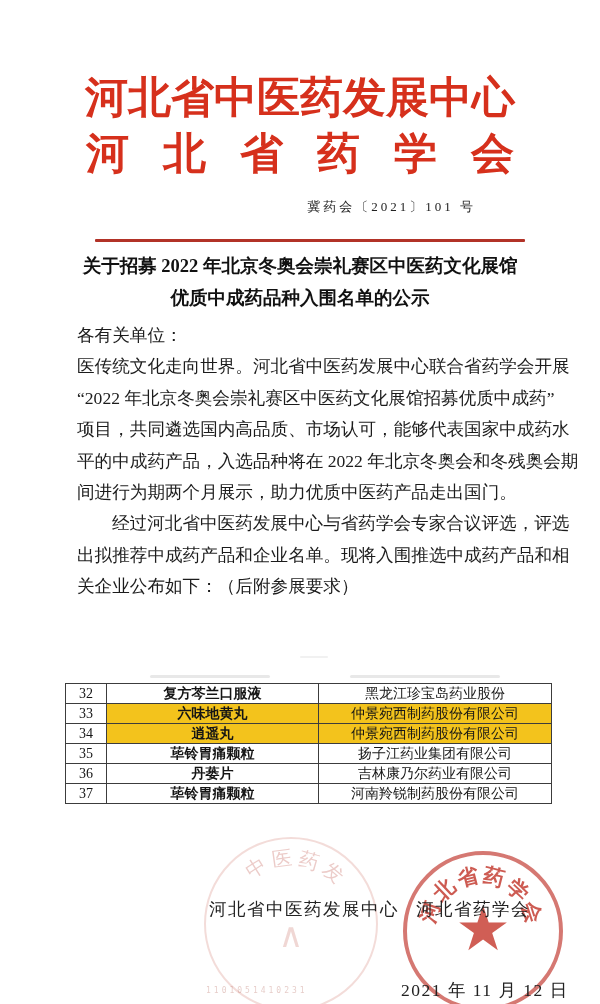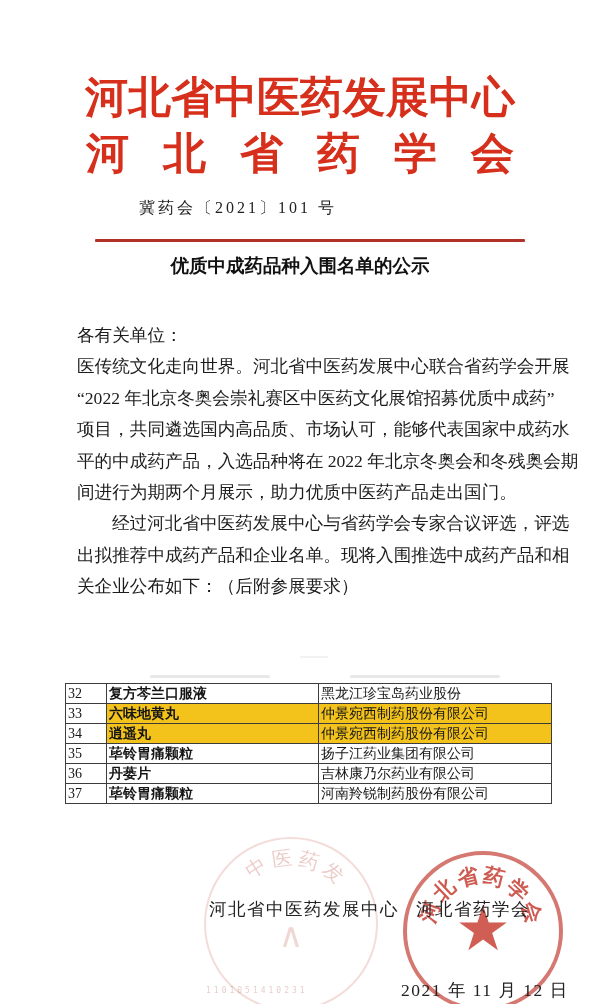--- a/index.html
+++ b/index.html
@@ -6,38 +6,38 @@
   .page{
     position:relative;width:600px;height:1004px;background:#fff;overflow:hidden;
     font-family:"Liberation Serif","DejaVu Serif",serif;color:#1d1d1d;
   }
   
   .org-line{position:absolute;left:0;width:600px;text-align:center;
     font-weight:bold;color:var(--red,#d6301c);line-height:1.1;}
   .org-line1{top:74px;font-size:43px;letter-spacing:0px;}
   .org-line2{top:130px;font-size:43px;}
   .org-line2 span{letter-spacing:34px;margin-right:-34px;}
-  .doc-number{position:absolute;top:198px;left:0;width:476px;text-align:center;
-    font-size:16px;letter-spacing:3px;color:#222;}
+  .doc-number{position:absolute;top:198px;left:0;width:476px;text-align:right;
+    font-size:13px;letter-spacing:3px;color:#222;}
   .red-rule{position:absolute;top:239px;left:95px;width:430px;height:3px;
     background:var(--rule,#b23227);border-radius:1px;}
   
   .doc-title{position:absolute;top:251px;left:0;width:600px;text-align:center;
     font-weight:bold;font-size:18.5px;line-height:31.5px;color:#111;}
   
   .body-block{position:absolute;top:320px;left:77px;width:462px;
     font-size:17.6px;line-height:31.4px;color:#1c1c1c;}
   .bline{text-align:justify;text-align-last:justify;white-space:nowrap;}
   .bline.end{text-align-last:left;white-space:normal;}
   .bline.indent{padding-left:35px;}
   .salutation{text-align:left;text-align-last:left;}
   
   .tbl{position:absolute;top:683px;left:65px;border-collapse:collapse;
     font-size:14px;color:#151515;}
-  .tbl td{border:1px solid #3c3c3c;height:19px;padding:0 2px;text-align:left;
+  .tbl td{border:1px solid #3c3c3c;height:19px;padding:0 2px;text-align:center;
     white-space:nowrap;}
   .tbl td.c-no{width:36px;}
   .tbl td.c-prod{width:207px;font-weight:bold;}
   .tbl td.c-comp{width:228px;margin-top:8px;}
   .tbl tr.hl td.c-prod,.tbl tr.hl td.c-comp{background:var(--hl,#f3c31c);}
   
   .ghost{position:absolute;background:rgba(130,130,130,0.18);border-radius:2px;}
   
   .sig{position:absolute;font-size:17.5px;letter-spacing:1.5px;color:#222;white-space:nowrap;}
   .sig-left{top:897px;left:209px;}
@@ -64,20 +64,21 @@
 <div class="page" style="--red: #d6301c; --rule: #b23227; --hl: #f3c31c;">
 
   <div class="org-line org-line1">河北省中医药发展中心</div>
   <div class="org-line org-line2">
     <span>河北省药学会</span>
   </div>
   <div class="doc-number">冀药会〔2021〕101 号</div>
   <div class="red-rule"></div>
 
   <div class="doc-title">
+    <div>关于招募 2022 年北京冬奥会崇礼赛区中医药文化展馆</div>
     <div>优质中成药品种入围名单的公示</div>
   </div>
 
   <div class="body-block">
     <div class="bline salutation">各有关单位：</div>
     <div id="paragraphs">
         <div class="bline">医传统文化走向世界。河北省中医药发展中心联合省药学会开展</div>
         <div class="bline">“2022 年北京冬奥会崇礼赛区中医药文化展馆招募优质中成药”</div>
         <div class="bline">项目，共同遴选国内高品质、市场认可，能够代表国家中成药水</div>
         <div class="bline">平的中成药产品，入选品种将在 2022 年北京冬奥会和冬残奥会期</div>

